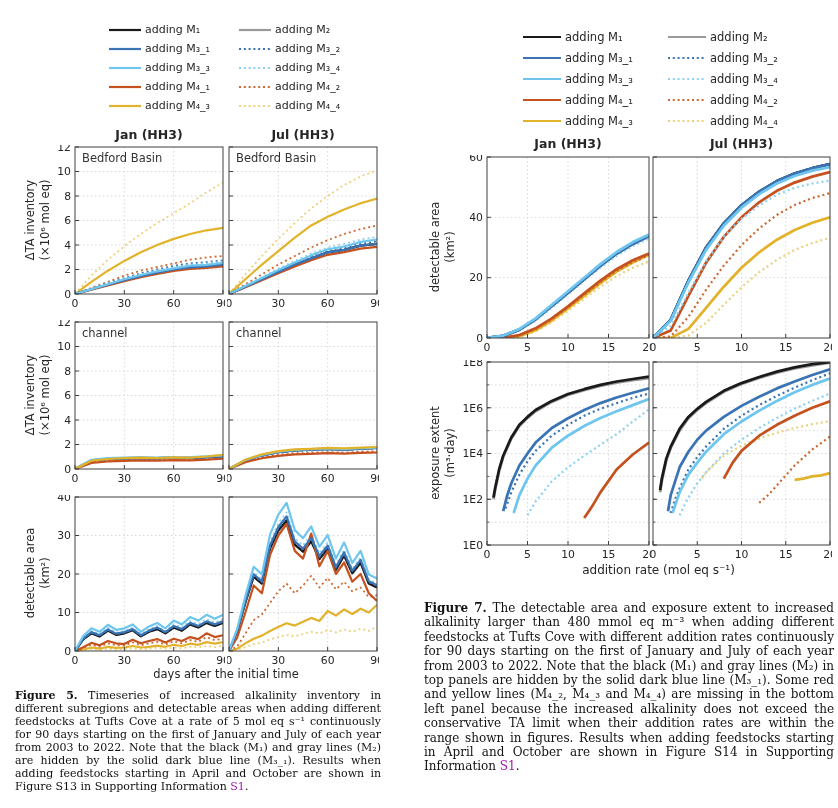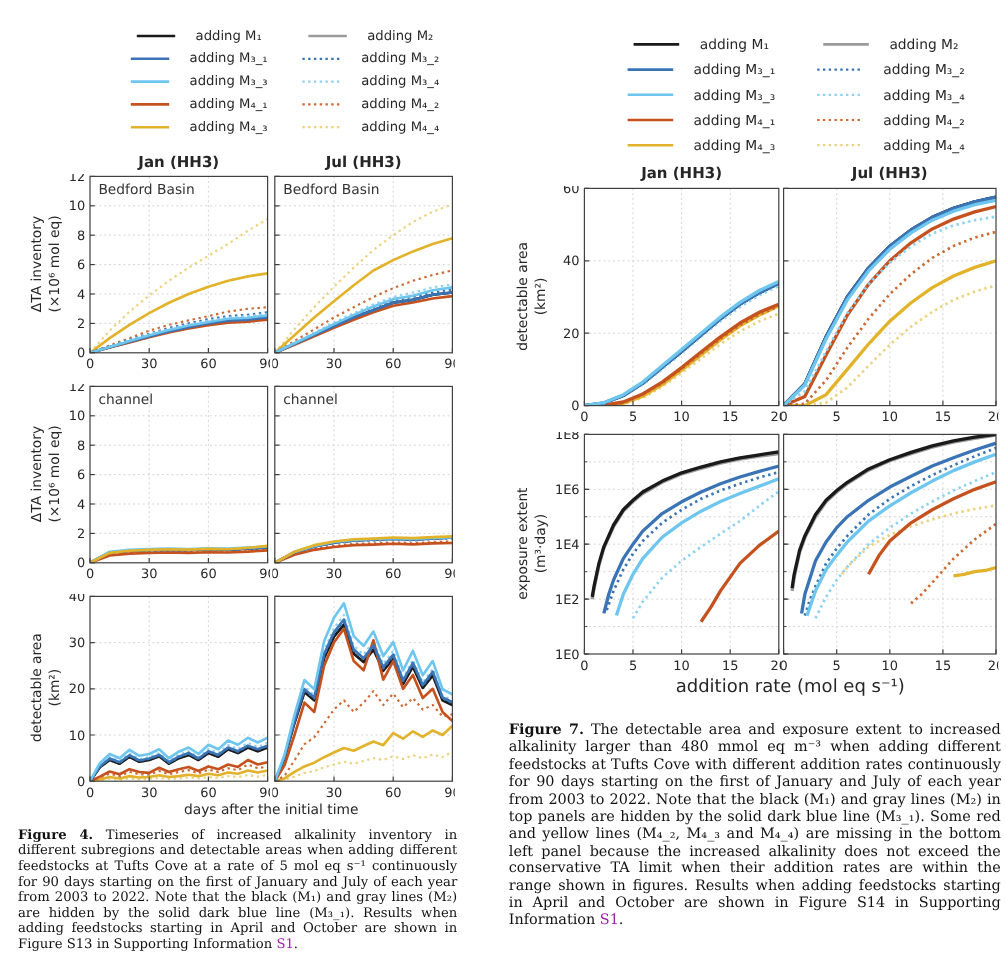--- a/index.html
+++ b/index.html
@@ -1,29 +1,29 @@
 <!DOCTYPE html>
 <html><head>
 <meta charset="utf-8">
 <style>
   html,body{margin:0;padding:0;background:#fff;}
   .page{position:relative;width:838px;height:808px;background:#ffffff;
         font-family:"DejaVu Sans","Liberation Sans",sans-serif;color:#262626;overflow:hidden;}
   .legend{position:absolute;display:grid;grid-auto-flow:column;}
   #figure5 .legend{grid-template-rows:repeat(5,19px);column-gap:28px;}
   #figure6 .legend{grid-template-rows:repeat(5,21px);column-gap:34px;}
-  .legend-item{display:flex;align-items:center;gap:16px;font-size:11px;color:#262626;justify-content:center;}
+  .legend-item{display:flex;align-items:center;gap:3px;font-size:11px;color:#262626;}
   #figure6 .legend-item{font-size:11.5px;}
   .col-title{position:absolute;text-align:center;font-weight:bold;font-size:12.5px;color:#262626;}
   svg.panel{position:absolute;}
   svg text{font-family:"DejaVu Sans","Liberation Sans",sans-serif;}
   .rot{position:absolute;transform:translate(-50%,-50%) rotate(-90deg);display:flex;flex-direction:column;
        align-items:center;font-size:11.5px;line-height:1.3;color:#262626;white-space:nowrap;}
   .xlabel{position:absolute;text-align:center;font-size:11.5px;color:#262626;}
-  #figure6 .xlabel{font-size:15px;}
+  #figure6 .xlabel{font-size:12px;}
   .caption{position:absolute;font-family:"DejaVu Serif","Liberation Serif",serif;text-align:justify;
            color:#111;margin:0;}
   #figure5 .caption{font-size:11px;line-height:1.18;}
   #figure6 .caption{font-size:12px;line-height:1.2;}
   .caption b{font-weight:bold;}
   .slink{color:#a21caf;text-decoration:none;cursor:pointer;}
 </style>
 </head>
 <body>
 
@@ -375,21 +375,21 @@
       <span>(×10⁶ mol eq)</span>
     </div>
     <div class="rot" style="left:38px;top:573px;">
       <span>detectable area</span>
       <span>(km²)</span>
     </div>
 
     <div class="xlabel" style="left:75px;top:667px;width:302px;">days after the initial time</div>
 
     <p class="caption" style="left:15px;top:690px;width:366px;">
-      <b>Figure 4.</b>
+      <b>Figure 5.</b>
       <span>Timeseries of increased alkalinity inventory in different subregions and detectable areas when adding different feedstocks at Tufts Cove at a rate of 5 mol eq s⁻¹ continuously for 90 days starting on the first of January and July of each year from 2003 to 2022. Note that the black (M₁) and gray lines (M₂) are hidden by the solid dark blue line (M₃_₁). Results when adding feedstocks starting in April and October are shown in Figure S13 in Supporting Information </span><a class="slink">S1</a><span>.</span>
     </p>
   </section>
 
   <section id="figure6">
     <div class="legend" style="left:522px;top:26px;">
         <div class="legend-item">
           <svg width="40" height="8">
             <line x1="1" y1="4" x2="39" y2="4" stroke="#1a1a1a" stroke-width="2.2"></line>
           </svg>

